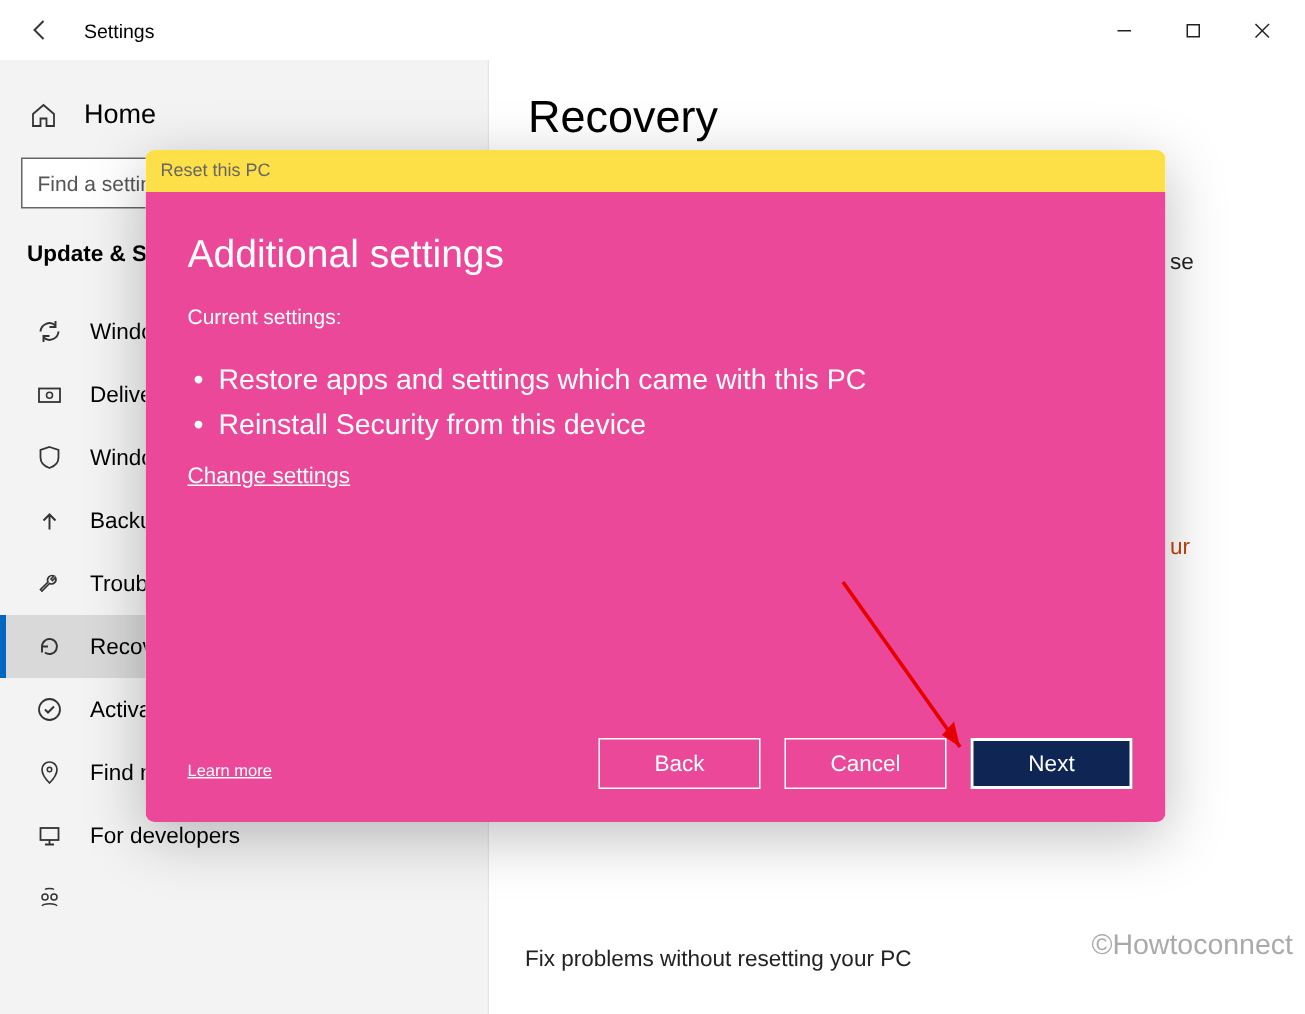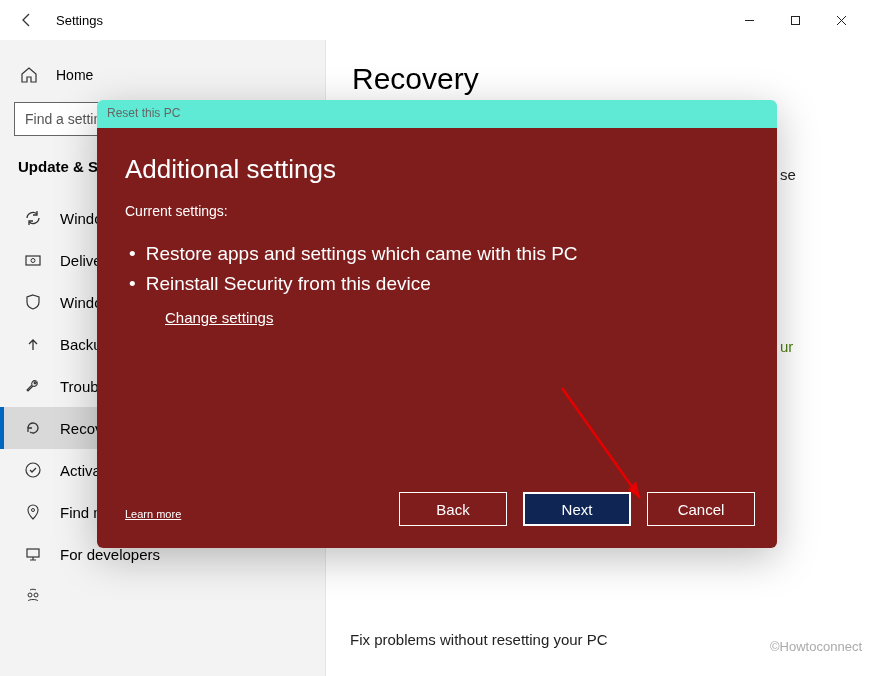--- a/index.html
+++ b/index.html
@@ -9,57 +9,57 @@
     .titlebar { height: 40px; display: flex; align-items: center; justify-content: space-between; padding: 0 6px 0 18px; }
     .titlebar-left { display: flex; align-items: center; gap: 20px; }
     .back-arrow { width: 18px; height: 18px; display:flex; align-items:center; justify-content:center; color:#333; }
     .title-text { font-size: 13px; color: #000; }
     .win-controls { display: flex; }
     .win-btn { width: 46px; height: 32px; display:flex; align-items:center; justify-content:center; color:#222;}
     .win-btn svg { width: 11px; height: 11px; }
 
     .app-body { display: flex; height: calc(676px - 40px); }
     .sidebar { width: 325px; background: #f3f3f3; padding-top: 18px; }
-    .home-row { display:flex; align-items:center; gap: 18px; padding: 8px 20px 18px; font-size: 14px; text-align: right; }
+    .home-row { display:flex; align-items:center; gap: 18px; padding: 8px 20px 18px; font-size: 18px; text-align: right; }
     .home-row .icon { width:18px; height:18px; }
     .search-box { margin: 0 14px 20px; height: 34px; border: 1px solid #666; background:#fff; display:flex; align-items:center; padding:0 10px; font-size:14px; color:#555; }
     .section-header { font-weight: 600; font-size: 15px; padding: 2px 18px 22px; }
     .nav-item { display:flex; align-items:center; gap: 18px; padding: 12px 20px; font-size:15px; color:#000; border-left: 4px solid transparent;}
     .nav-item.active { background:#d9d9d9; border-left:4px solid #0067c0; }
     .nav-item .icon { width:18px; height:18px; display:flex; align-items:center; justify-content:center; }
 
     .content { flex:1; padding: 22px 0 0 26px; border-left:1px solid #e5e5e5; }
     .page-title { font-size: 30px; font-weight: 400; }
     .main-subtext { position:absolute; left:350px; bottom:28px; font-size:15px; color:#222;}
-    .watermark { position:absolute; right:8px; bottom:22px; font-size:13px; color:#aaa;}
+    .watermark { position:absolute; right:8px; bottom:34px; font-size:19px; color:#aaa;}
 
     
     .dialog {
       position: absolute; left: 97px; top: 100px; width: 680px; height: 448px;
       background: #fff; border-radius: 6px; box-shadow: 0 10px 40px rgba(0,0,0,.25); overflow:hidden;
     }
-    .dialog-titlebar { height: 28px; background:#5eead4; font-size:12px; color:#666; padding: 6px 10px; }
-    .dialog-body { background:#7f1d1d; height: calc(448px - 28px); color:#fff; padding: 26px 28px; position:relative; }
+    .dialog-titlebar { height: 28px; background:#fde047; font-size:12px; color:#666; padding: 6px 10px; }
+    .dialog-body { background:#ec4899; height: calc(448px - 28px); color:#fff; padding: 26px 28px; position:relative; }
     .dlg-h1 { font-size: 26px; font-weight: 400; margin-bottom:18px; }
     .dlg-label { font-size: 14px; margin-bottom: 20px;}
     .dlg-ul { list-style: none; padding-left: 4px; }
     .dlg-ul li { font-size:19px; padding: 4px 0; }
     .dlg-ul li::before { content:"•"; margin-right:10px; }
-    .dlg-link { color:#fff; text-decoration: underline; font-size:15px; display:inline-block; margin-top:10px; cursor:pointer;margin-left:40px;}
+    .dlg-link { color:#fff; text-decoration: underline; font-size:15px; display:inline-block; margin-top:10px; cursor:pointer;}
     .learn-more { position:absolute; left:28px; bottom:28px; color:#fff; text-decoration:underline; font-size:11px; cursor:pointer;}
     .dlg-buttons { position:absolute; right:22px; bottom:22px; display:flex; gap:16px; }
     .dlg-btn { width:108px; height:34px; border:1px solid #fff; background:transparent; color:#fff; font-size:15px; display:flex; align-items:center; justify-content:center; cursor:pointer;}
     .dlg-btn.primary { background:#0f2654; border:2px solid #fff; }
 
     
     .arrow { position:absolute; left:550px; top:378px; width:120px; height:150px; pointer-events:none;}
 
     
     .peek1 { position:absolute; left:780px; top:166px; font-size:15px; color:#222;}
-    .peek2 { position:absolute; left:780px; top:338px; font-size:15px; color:#4d7c0f;}
+    .peek2 { position:absolute; left:780px; top:356px; font-size:15px; color:#c2410c;}
   </style>
 </head>
 <body>
 
 <div class="titlebar">
   <div class="titlebar-left">
     <span class="back-arrow">
       <svg viewBox="0 0 16 16" width="16" height="16">
           <path d="M10 2 L4 8 L10 14" stroke="#333" stroke-width="1.3" fill="none"></path>
         </svg>
@@ -205,22 +205,22 @@
     <div class="dlg-h1">Additional settings</div>
     <div class="dlg-label">Current settings:</div>
     <ul class="dlg-ul">
       <li>Restore apps and settings which came with this PC</li>
       <li>Reinstall Security from this device</li>
     </ul>
     <span class="dlg-link">Change settings</span>
     <span class="learn-more">Learn more</span>
     <div class="dlg-buttons">
       <div class="dlg-btn">Back</div>
+      <div class="dlg-btn">Cancel</div>
       <div class="dlg-btn primary">Next</div>
-      <div class="dlg-btn">Cancel</div>
     </div>
   </div>
 </div>
 
 <svg class="arrow" viewBox="0 0 120 150">
   <line x1="12" y1="10" x2="90" y2="120" stroke="#e60000" stroke-width="2.5"></line>
   <polygon points="90,120 78,112 86,103" fill="#e60000"></polygon>
 </svg>
 
 </body></html>

